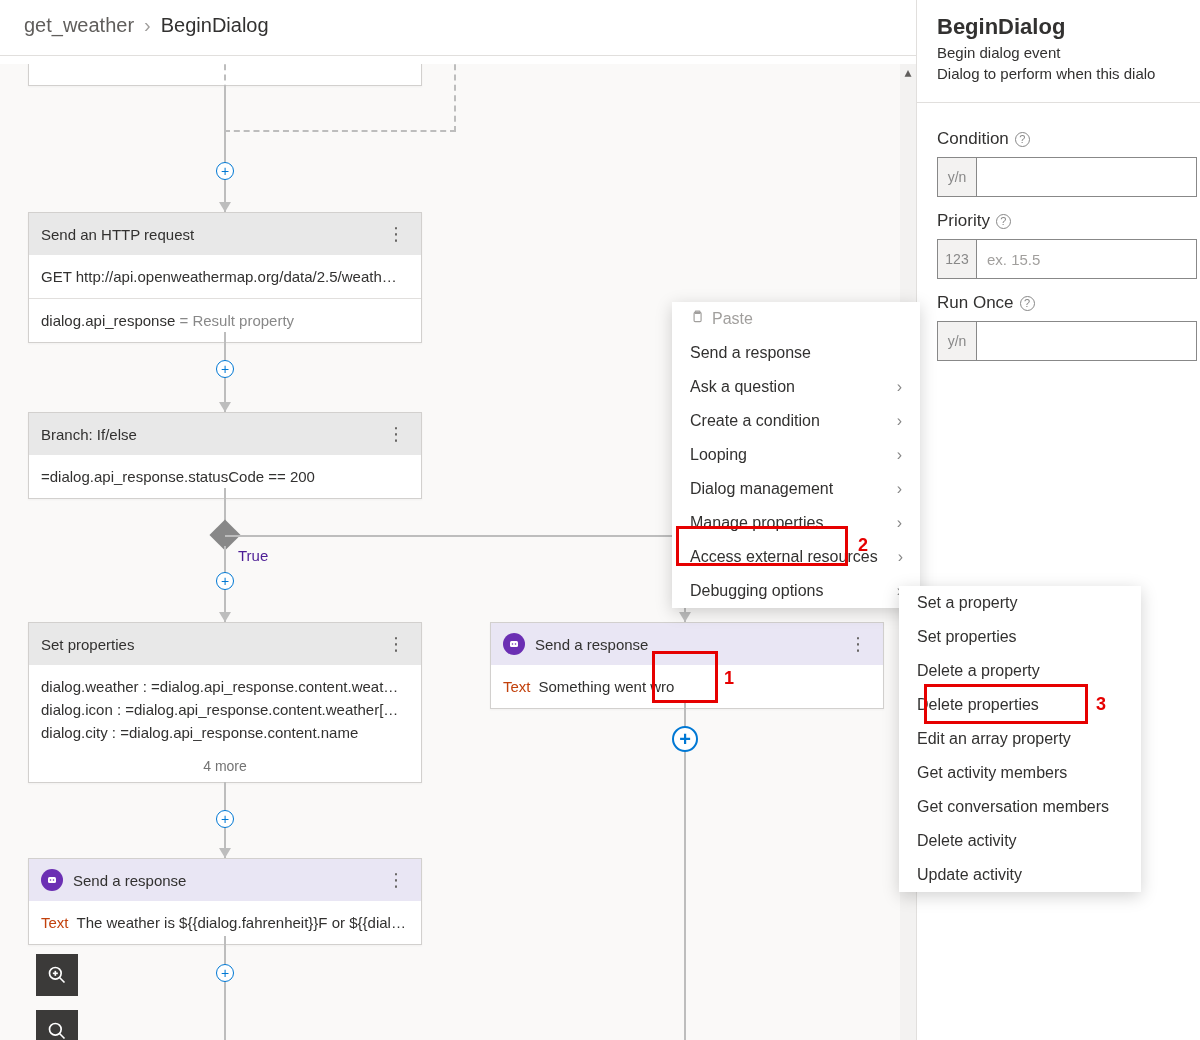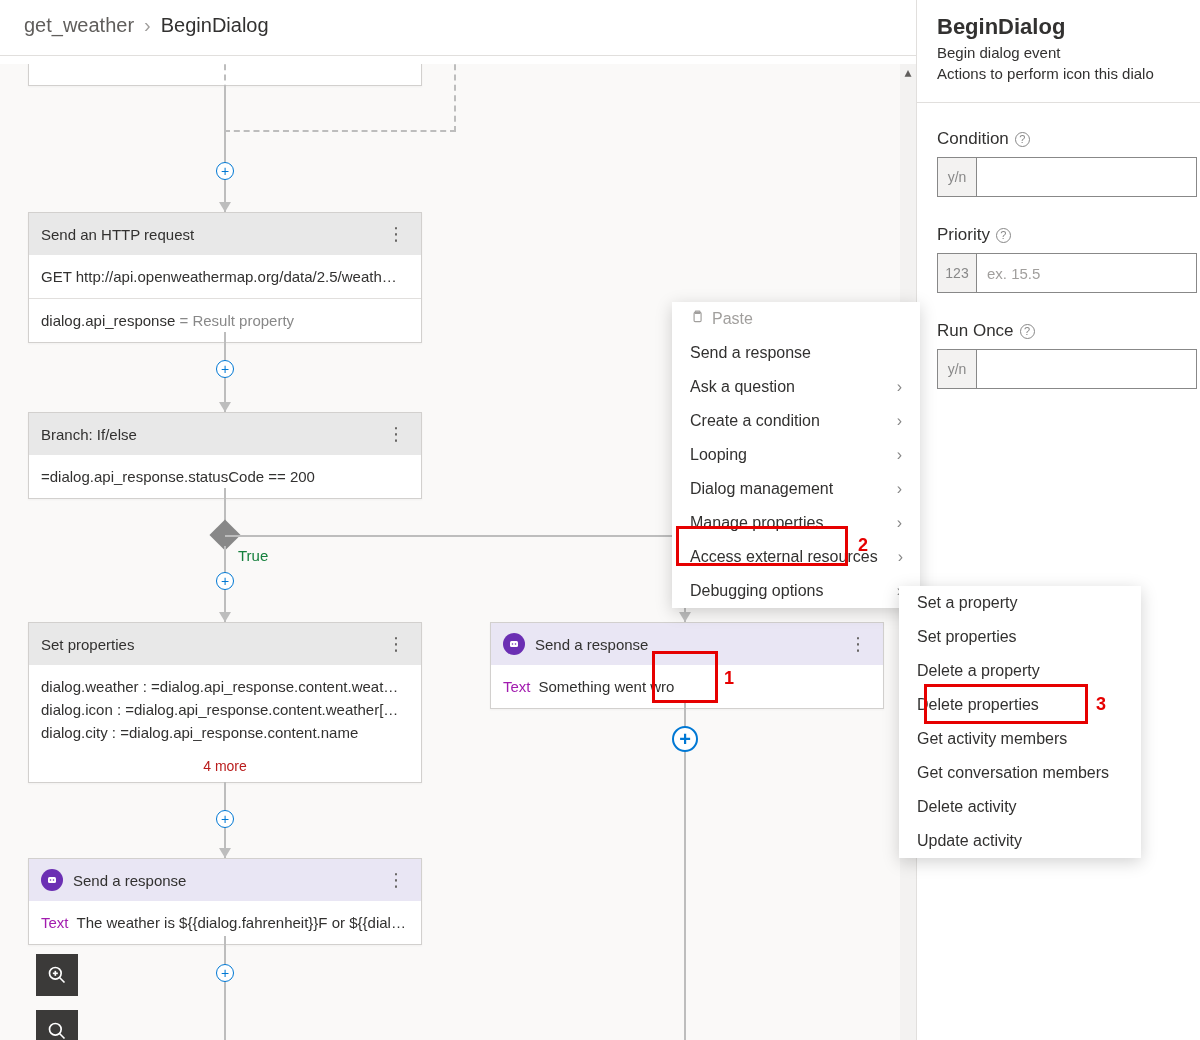--- a/index.html
+++ b/index.html
@@ -78,21 +78,21 @@
   .dashedbox {
     position: absolute;
     border: 2px dashed #bdbdbd;
   }
   .diamond {
     position:absolute;
     width: 22px; height: 22px;
     background:#888; transform: rotate(45deg);
   }
   .true-label {
-    position:absolute; font-size:15px; color:#15803d;
+    position:absolute; font-size:15px; color:#4c1d95;
   }
 
   .plus {
     position: absolute;
     width: 18px; height: 18px;
     border: 1px solid #0078d4;
     border-radius: 50%;
     background: #fff;
     color: #0078d4;
     font-size: 14px; line-height: 17px;
@@ -128,22 +128,22 @@
     margin-right:10px;
   }
   .node .hdr .bot-icon svg { fill:#fff; }
   .node .hdr .more {
     margin-left:auto; color:#605e5c; font-size:18px; cursor:pointer;
     padding: 0 4px;
   }
   .node .body { padding: 10px 12px; font-size: 15px; color:#323130; }
   .node .body .row { white-space: nowrap; overflow:hidden; text-overflow:ellipsis; padding: 3px 0; }
   .node .body .muted { color:#888; }
-  .node .body .tag { color:#a21caf; margin-right: 8px; }
-  .node .footer-more { text-align:center; color:#b91c1c; padding: 4px 0 8px; font-size:14px; }
+  .node .body .tag { color:#c2410c; margin-right: 8px; }
+  .node .footer-more { text-align:center; color:#737373; padding: 4px 0 8px; font-size:14px; }
   .node .subcell { border-top:1px solid #e1dfdd; }
 
   
   .panel {
     position:absolute;
     top:0; right:0; width:284px; bottom:0;
     padding: 14px 0 0 20px;
     background:#fff;
     border-left:1px solid #e1dfdd;
     overflow:hidden;
@@ -151,21 +151,21 @@
   .panel h2 { margin:0; font-size:22px; font-weight:700; }
   .panel .subtitle { font-size:15px; color:#323130; margin-top:4px; }
   .panel .desc { font-size:15px; color:#323130; margin-top:4px; white-space:nowrap; }
   .panel hr { border:none; border-top:1px solid #e1dfdd; margin:20px 0 26px -20px; width:300px; }
   .panel label { display:flex; align-items:center; gap:6px; font-size:17px; color:#323130; margin-bottom:8px;}
   .panel .qmark {
     width:15px;height:15px;border:1px solid #888;border-radius:50%;
     display:inline-flex;align-items:center;justify-content:center;
     font-size:11px;color:#888;
   }
-  .field { display:flex; border:1px solid #888; height:40px; margin-bottom:28px; width: 260px; overflow:hidden;}
+  .field { display:flex; border:1px solid #888; height:40px; margin-bottom:14px; width: 260px; overflow:hidden;}
   .field .pre { width:56px; background:#f3f2f1; display:flex;align-items:center;justify-content:center; color:#888; font-size:14px; border-right:1px solid #888;}
   .field input { flex:1; border:none; padding:0 10px; font-size:15px; outline:none;}
   .field input::placeholder { color:#a19f9d; }
 
   
   .menu {
     position:absolute;
     background:#fff;
     box-shadow:0 4px 16px rgba(0,0,0,0.18);
     font-size:16px;
@@ -352,21 +352,21 @@
   </div>
 </div>
 
 <div class="scrollbar-v">
   <div class="thumb-up">▴</div>
 </div>
 
 <div class="panel">
   <h2>BeginDialog</h2>
   <div class="subtitle">Begin dialog event</div>
-  <div class="desc">Actions to perform icon this dialo</div>
+  <div class="desc">Dialog to perform when this dialo</div>
   <hr>
   <label>
     <span>Condition</span>
     <span class="qmark">?</span>
   </label>
   <div class="field">
     <div class="pre">y/n</div>
     <input type="text" style="">
   </div>
 
@@ -439,20 +439,23 @@
   <div class="mi">
       <span>Set properties</span>
     </div>
   <div class="mi">
       <span>Delete a property</span>
     </div>
   <div class="mi">
       <span>Delete properties</span>
     </div>
   <div class="mi">
+      <span>Edit an array property</span>
+    </div>
+  <div class="mi">
       <span>Get activity members</span>
     </div>
   <div class="mi">
       <span>Get conversation members</span>
     </div>
   <div class="mi">
       <span>Delete activity</span>
     </div>
   <div class="mi">
       <span>Update activity</span>

